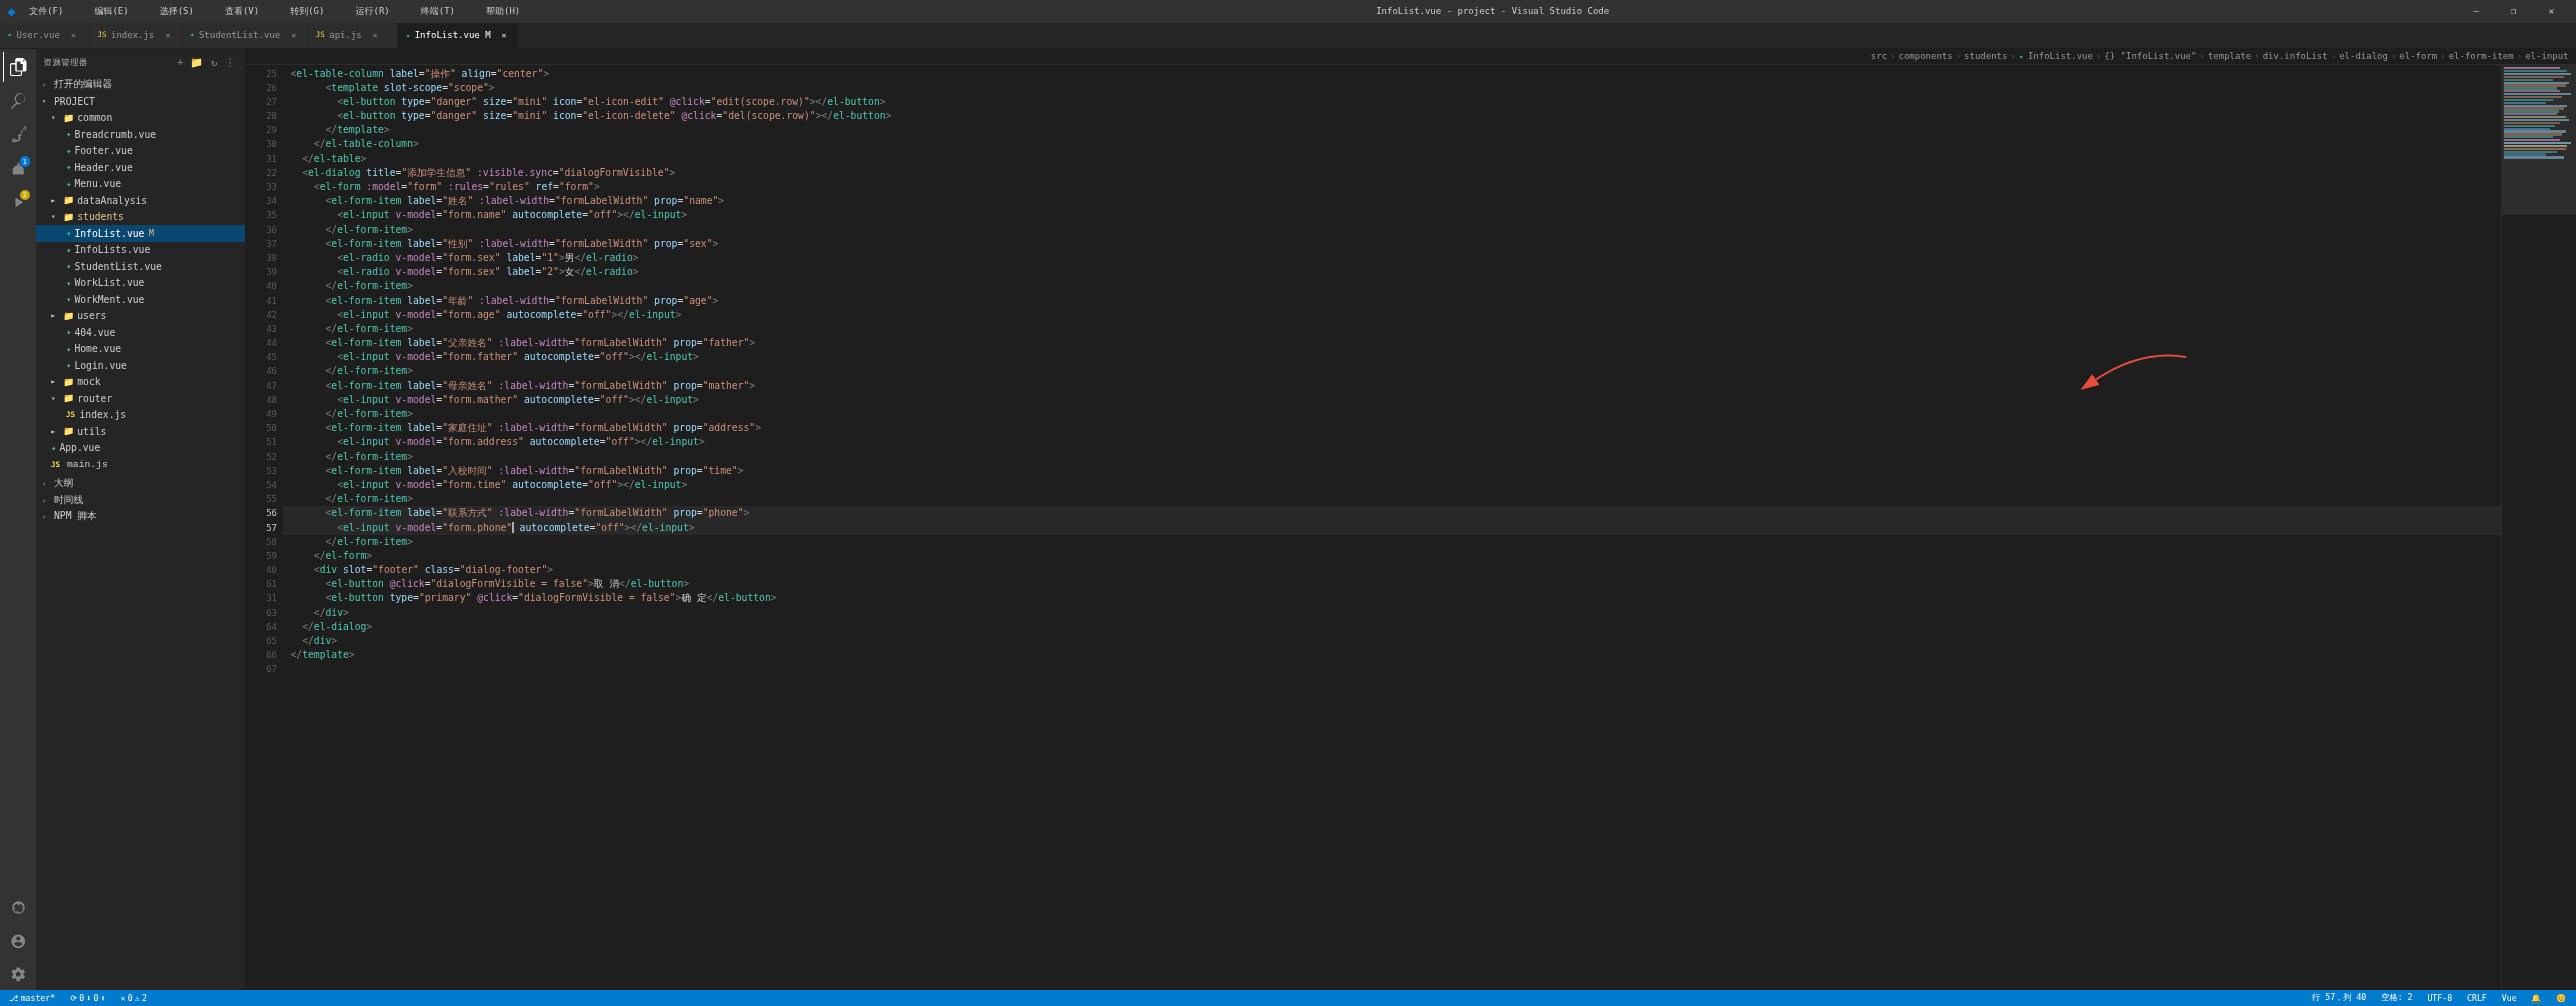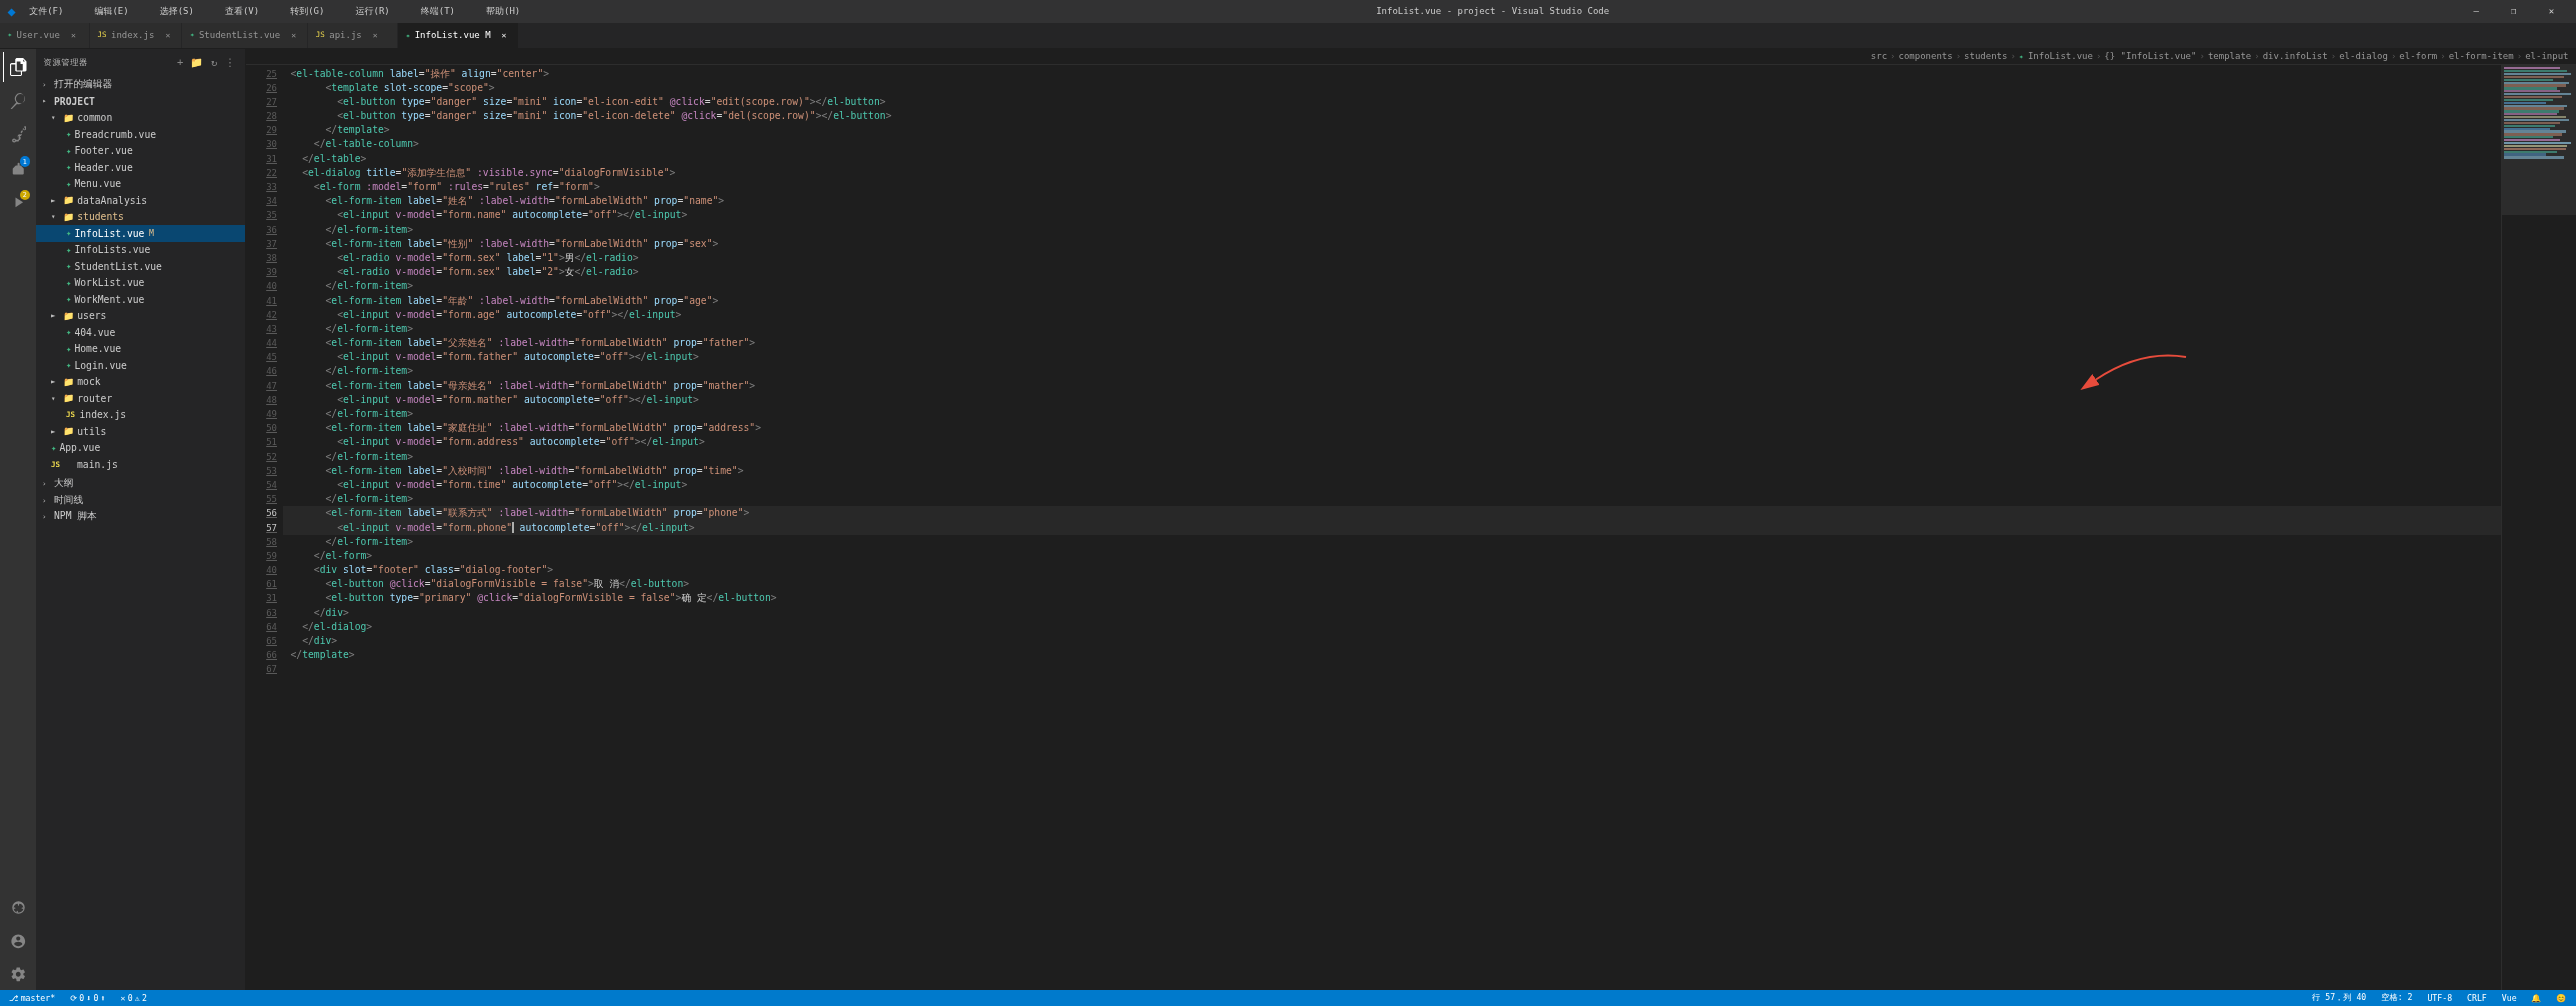--- a/index.html
+++ b/index.html
@@ -251,21 +251,20 @@
       width: 37px;
       background: #1e1e1e;
       color: #5a5a5a;
       font-size: 9.7px;
       line-height: 14.2px;
       text-align: center;
       padding: 0 6px 0 0;
       overflow: hidden;
       user-select: none;
       padding-top: 1.5px;
-      text-decoration: underline;
     }
     .line-number {
       height: 14.2px;
       display: flex;
       align-items: center;
       justify-content: flex-end;
       font-size: 9px;
     }
     .line-number.active { color: #c6c6c6; }
 
@@ -473,21 +472,21 @@
       </div>
       <div id="sidebar-content">
 
         <div class="tree-item" style="padding-left:6px;">
           <span class="arrow">›</span>
           <span>打开的编辑器</span>
         </div>
 
         <div class="tree-item" style="padding-left:6px;">
           <span class="arrow">‣</span>
-          <span style="font-weight:bold;">PROJECT</span>
+          <span style="font-weight:normal;">PROJECT</span>
         </div>
 
         <div class="tree-item" style="padding-left:15px;">
           <span class="arrow">▾</span>
           <span class="file-icon" style="color:#dcb67a;">📁</span>
           <span>common</span>
         </div>
         <div class="tree-item" style="padding-left:30px;">
           <span class="file-icon vue-color">✦</span>
           <span>Breadcrumb.vue</span>
@@ -577,21 +576,21 @@
           <span class="file-icon" style="color:#c09060;">📁</span>
           <span>utils</span>
         </div>
 
         <div class="tree-item" style="padding-left:15px;">
           <span class="file-icon vue-color">✦</span>
           <span>App.vue</span>
         </div>
         <div class="tree-item" style="padding-left:15px;">
           <span class="file-icon js-color" style="font-size:7.5px;font-weight:bold;">JS</span>
-          <span style="margin-left:14px;">main.js</span>
+          <span style="margin-left:4px;font-family:Liberation Mono, monospace;">main.js</span>
         </div>
 
         <div class="tree-item" style="padding-left:6px;margin-top:3px;">
           <span class="arrow">›</span>
           <span>大纲</span>
         </div>
 
         <div class="tree-item" style="padding-left:6px;">
           <span class="arrow">›</span>
           <span>时间线</span>

